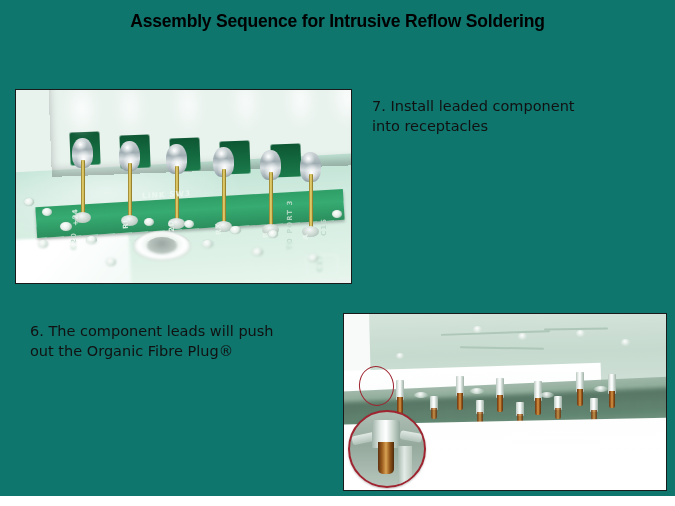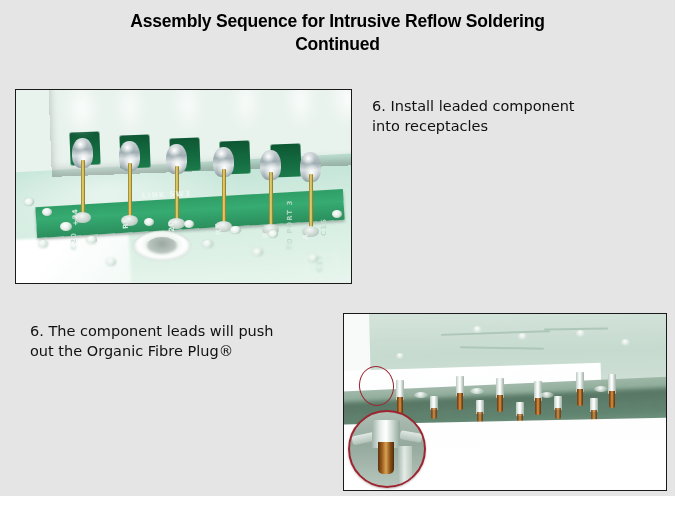--- a/index.html
+++ b/index.html
@@ -4,21 +4,21 @@
 <title>Slide</title>
 <style>
   html,body{margin:0;padding:0;}
   body{
     width:675px;height:506px;
     background:#ffffff;
     font-family:"DejaVu Sans", sans-serif;
     overflow:hidden;
     position:relative;
   }
-  #slide{position:relative;width:675px;height:496px;background:#e5e5e5;}
+  #slide{position:relative;width:675px;height:496px;background:#0f766e;}
 
   
   .title{
     position:absolute;left:0;top:10px;width:675px;
     text-align:center;
     font-family:"Liberation Sans", sans-serif;
     font-weight:bold;
     font-size:17.5px;
     line-height:23px;
     letter-spacing:-0.2px;
@@ -269,21 +269,20 @@
   #text6{left:372px;top:96px;width:290px;}
   #text7{left:30px;top:321px;width:310px;}
 </style>
 </head>
 <body>
 
 <div id="slide">
 
   <div class="title">
     <span>Assembly Sequence for Intrusive Reflow Soldering</span>
-    <span class="l2">Continued</span>
   </div>
 
   <div class="photo" id="photo1">
     <div id="p1">
       <div class="scene">
 
         <div class="boardLower"></div>
         <div class="blowLeft"></div>
 
         <div class="connector"></div>
@@ -356,21 +355,21 @@
         <div class="via" style="left:316px;top:120px;width:10px;height:8px;"></div>
         <div class="via" style="left:8px;top:108px;width:10px;height:8px;"></div>
 
         <div class="bigHole"></div>
         <div class="cap"></div>
         <div class="focusBlur"></div>
       </div>
     </div>
   </div>
 
-  <div class="btext" id="text6">6. Install leaded component
+  <div class="btext" id="text6">7. Install leaded component
 into receptacles</div>
 
   <div class="btext" id="text7">6. The component leads will push
 out the Organic Fibre Plug®</div>
 
   <div class="photo" id="photo2">
     <div id="p2">
       <div class="scene">
 
         <div class="upBoard"></div>

